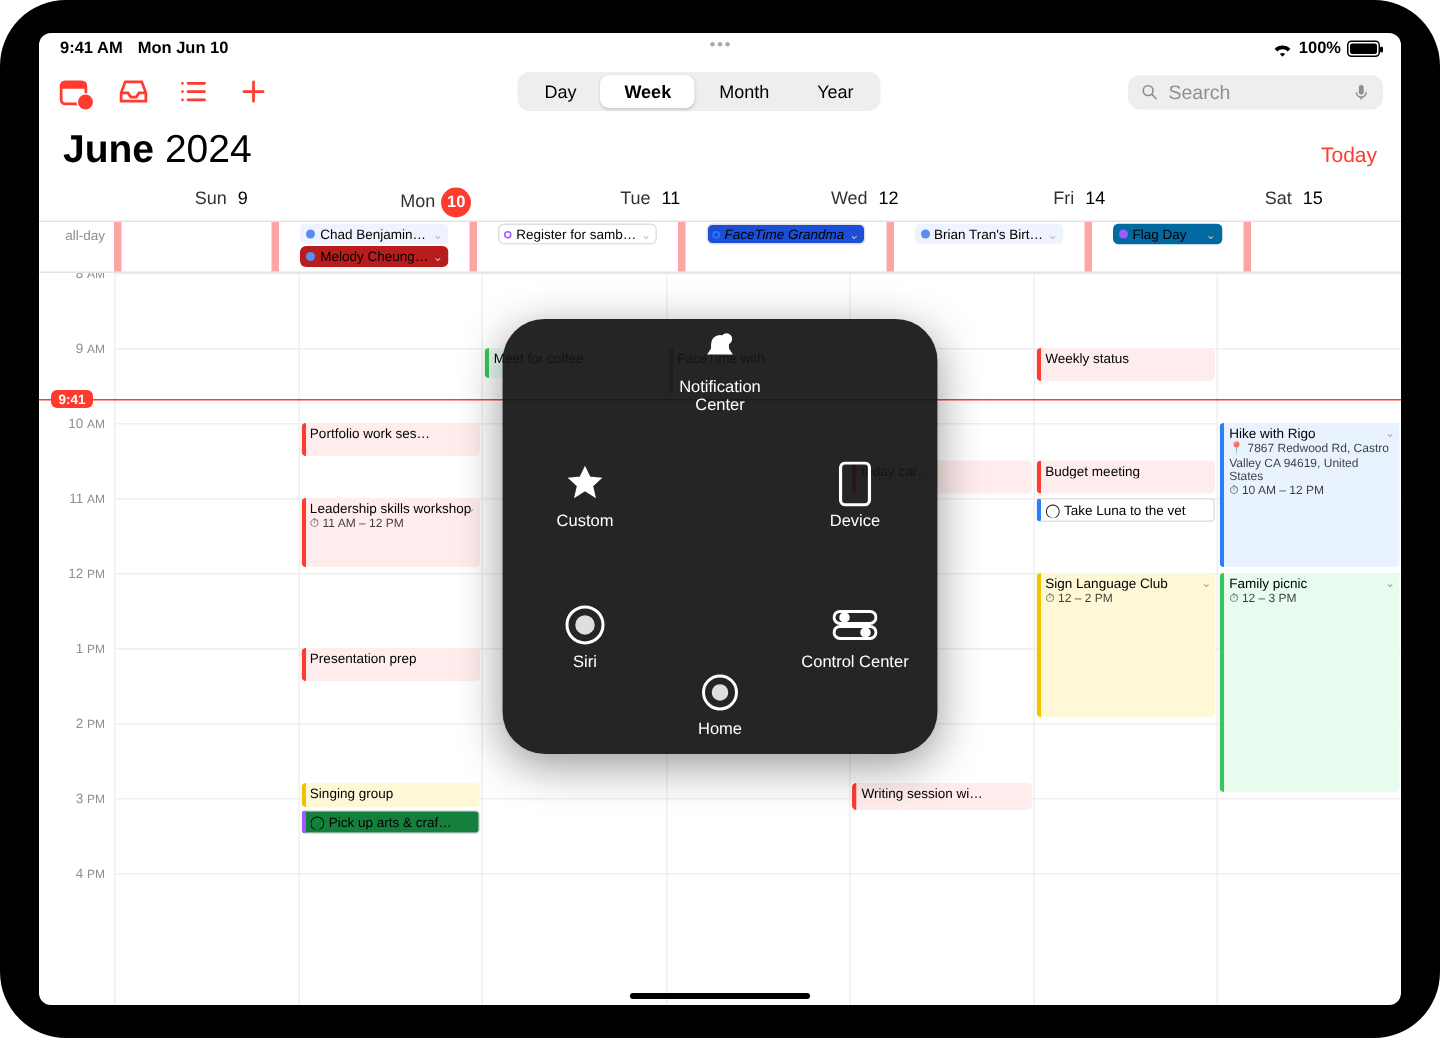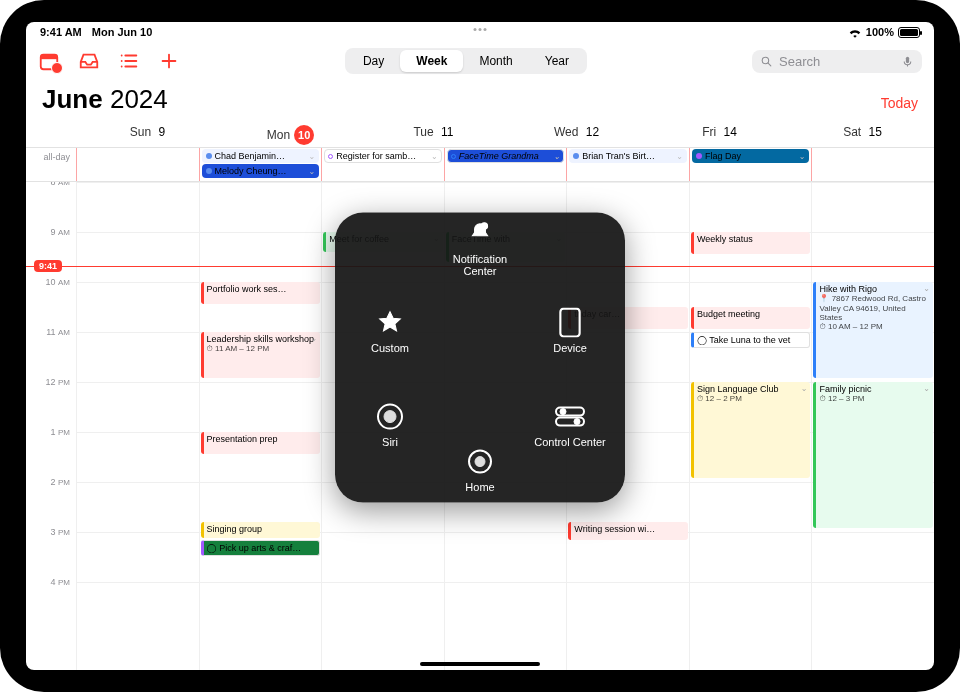--- a/index.html
+++ b/index.html
@@ -78,21 +78,21 @@
   .day-col .num { margin-left:4px; }
   .day-col.today .num-badge {
     display:inline-block; background:#ff3b30; color:#fff;
     border-radius:50%; width:20px; height:20px; line-height:20px; font-size:11px; font-weight:600;
     margin-left:4px;
   }
   
   .allday-row { display:flex; border-bottom:1px solid #e2e2e2; min-height:34px; }
   .allday-label { width:50px; flex:none; font-size:9px; color:#8e8e93; text-align:right; padding:4px 6px 0 0; }
   .allday-cells { flex:1; display:flex; }
-  .allday-cell { flex:1; border-left:1px solid #fca5a5; padding:1px 2px; display:flex; flex-direction:column; gap:1px; }
+  .allday-cell { flex:1; border-left:5px solid #fca5a5; padding:1px 14px; display:flex; flex-direction:column; gap:1px; }
   .pill {
     font-size:9px; border-radius:4px; padding:1px 3px;
     display:flex; align-items:center; gap:3px; overflow:hidden; white-space:nowrap;
     border:1px solid transparent;
   }
   .pill .dot { width:6px; height:6px; border-radius:50%; flex:none; }
   .pill .arr { margin-left:auto; color:#bbb; font-size:8px; }
   
   .grid-wrap { flex:1; overflow:hidden; position:relative; }
   .grid { display:flex; height:100%; position:relative; }
@@ -236,21 +236,21 @@
     <div class="allday-row">
       <div class="allday-label">all-day</div>
       <div class="allday-cells" id="allday-cells">
           <div class="allday-cell"></div>
           <div class="allday-cell">
             <div class="pill" style="background: rgb(238, 243, 255);">
               <span class="dot" style="background: rgb(90, 141, 238);"></span>
               <span>Chad Benjamin…</span>
               <span class="arr">⌄</span>
             </div>
-            <div class="pill" style="background: #1d4ed8;">
+            <div class="pill" style="background: #b91c1c;">
               <span class="dot" style="background: rgb(90, 141, 238);"></span>
               <span>Melody Cheung…</span>
               <span class="arr">⌄</span>
             </div>
           </div>
           <div class="allday-cell">
             <div class="pill" style="background: rgb(255, 255, 255); border: 1px solid rgb(224, 224, 224);">
               <span class="dot" style="border: 1.5px solid rgb(162, 89, 255); background: transparent; width: 5px; height: 5px;"></span>
               <span>Register for samb…</span>
               <span class="arr">⌄</span>

